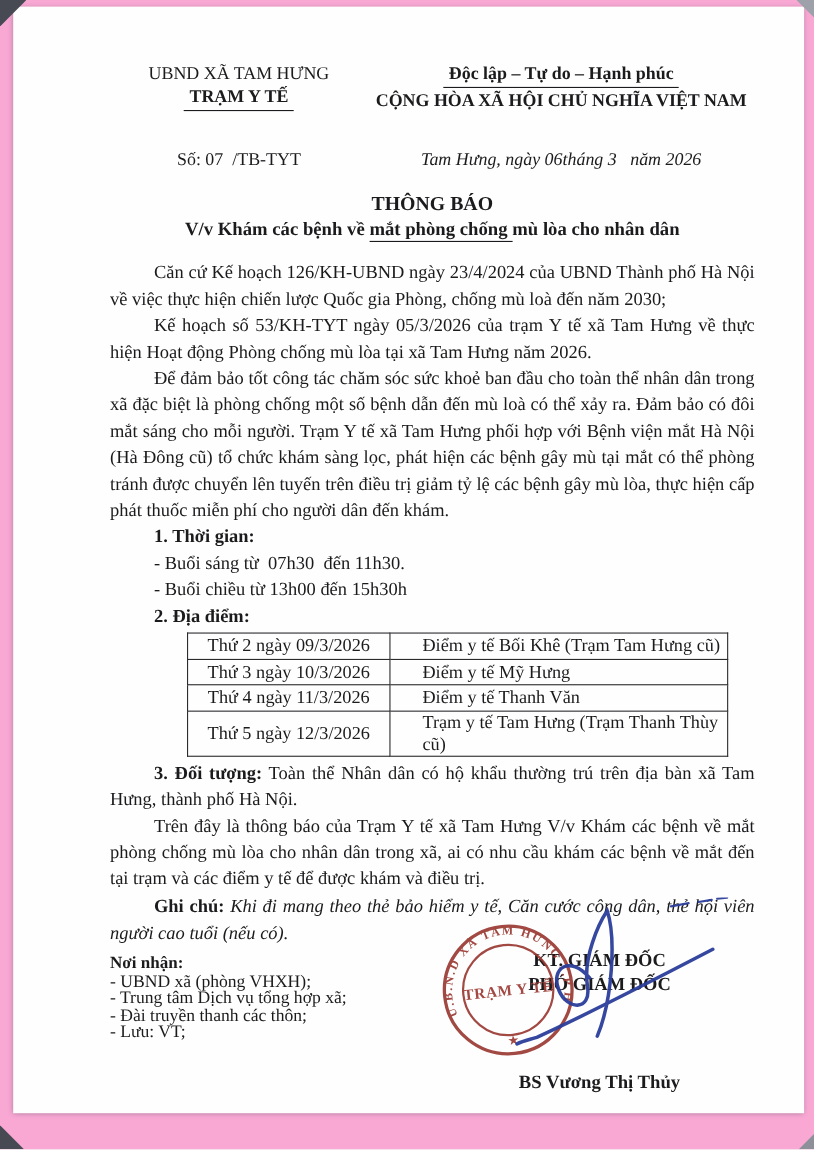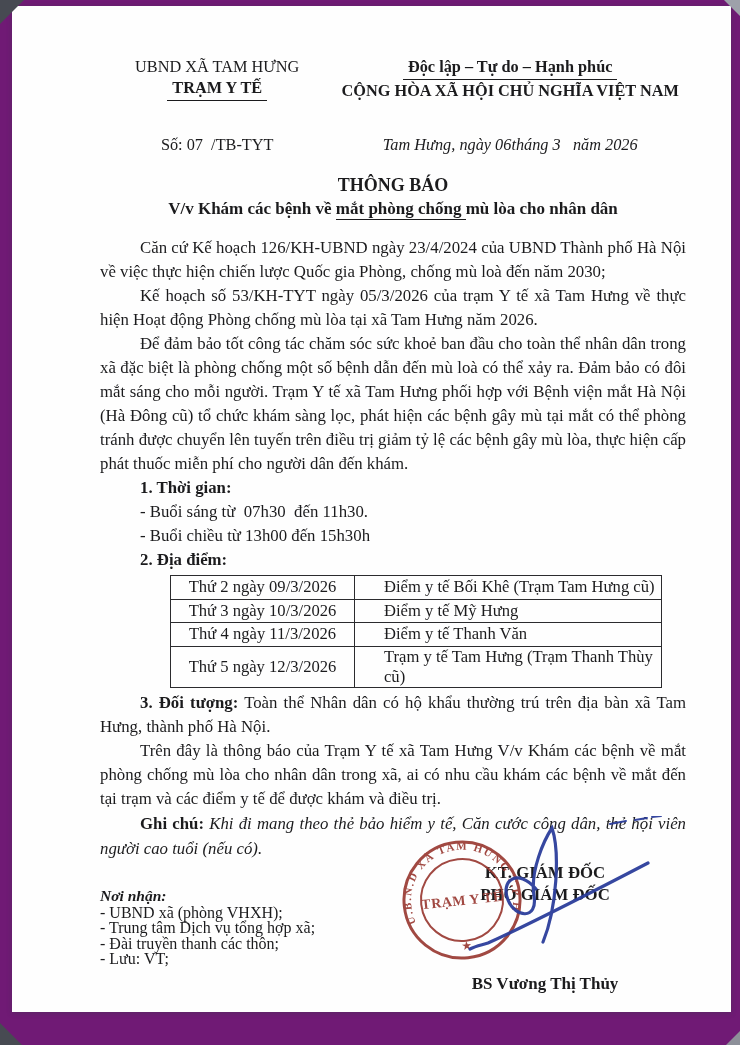--- a/index.html
+++ b/index.html
@@ -1,19 +1,19 @@
 <!DOCTYPE html>
 <html><head>
 <meta charset="utf-8">
 <style>
   * { box-sizing: border-box; margin: 0; padding: 0; }
   html,body { width:740px; height:1045px; }
   body { font-family: "Liberation Serif", "DejaVu Serif", serif; color:#1b1b1d; background:#e7e8ec; }
 
-  .photo { position:relative; width:740px; height:1045px; background:#701a75; overflow:hidden; }
+  .photo { position:relative; width:740px; height:1045px; background:#f9a8d4; overflow:hidden; }
 
   .corner { position:absolute; z-index:5; }
   .corner-tl { left:0; top:0; width:24px; height:24px; background:#474a52; clip-path:polygon(0 0,100% 0,0 100%); }
   .corner-tr { right:0; top:0; width:16px; height:16px; background:#9ea1aa; clip-path:polygon(0 0,100% 0,100% 100%); }
   .corner-bl { left:0; bottom:0; width:22px; height:22px; background:#474a52; clip-path:polygon(0 0,0 100%,100% 100%); }
   .corner-br { right:0; bottom:0; width:14px; height:14px; background:#8d9099; clip-path:polygon(100% 0,100% 100%,0 100%); }
 
   .paper { position:absolute; left:12px; right:9px; top:6px; bottom:33px;
            background:#fefefe; box-shadow:0 1px 5px rgba(55,58,70,.4); }
 
@@ -47,21 +47,21 @@
   table.schedule { border-collapse:collapse; margin:3px 0 3px 70px; width:492px; }
   table.schedule td { border:1.4px solid #2b2b2e; font-size:16.6px; height:23.5px; padding:0; line-height:20px; }
   table.schedule td.c1 { width:184px; text-align:center; }
   table.schedule td.c2 { padding-left:29px; }
 
   .note-para { line-height:25px; }
 
   
   .bottom { position:relative; height:165px; margin-top:3px; }
   .recipients { position:absolute; left:0; top:2px; }
-  .rec-label { font-size:15.5px; font-weight:bold; font-style:italic; line-height:19px;margin-top:20px; }
+  .rec-label { font-size:15.5px; font-weight:bold; line-height:19px; }
   .rec-item  { font-size:16px; line-height:15.5px; }
   .sig-titles { position:absolute; left:305px; top:-2px; width:280px; text-align:center;
                 font-weight:bold; font-size:16.8px; line-height:22px; }
   .signer { position:absolute; left:305px; top:110px; width:280px; text-align:center;
             font-weight:bold; font-size:17px; }
   .stamp-svg { position:absolute; left:300px; top:-26px; transform:rotate(-6deg); opacity:.92; }
   .sign-svg  { position:absolute; left:360px; top:-48px; opacity:.95; }
 </style>
 </head>
 <body>

